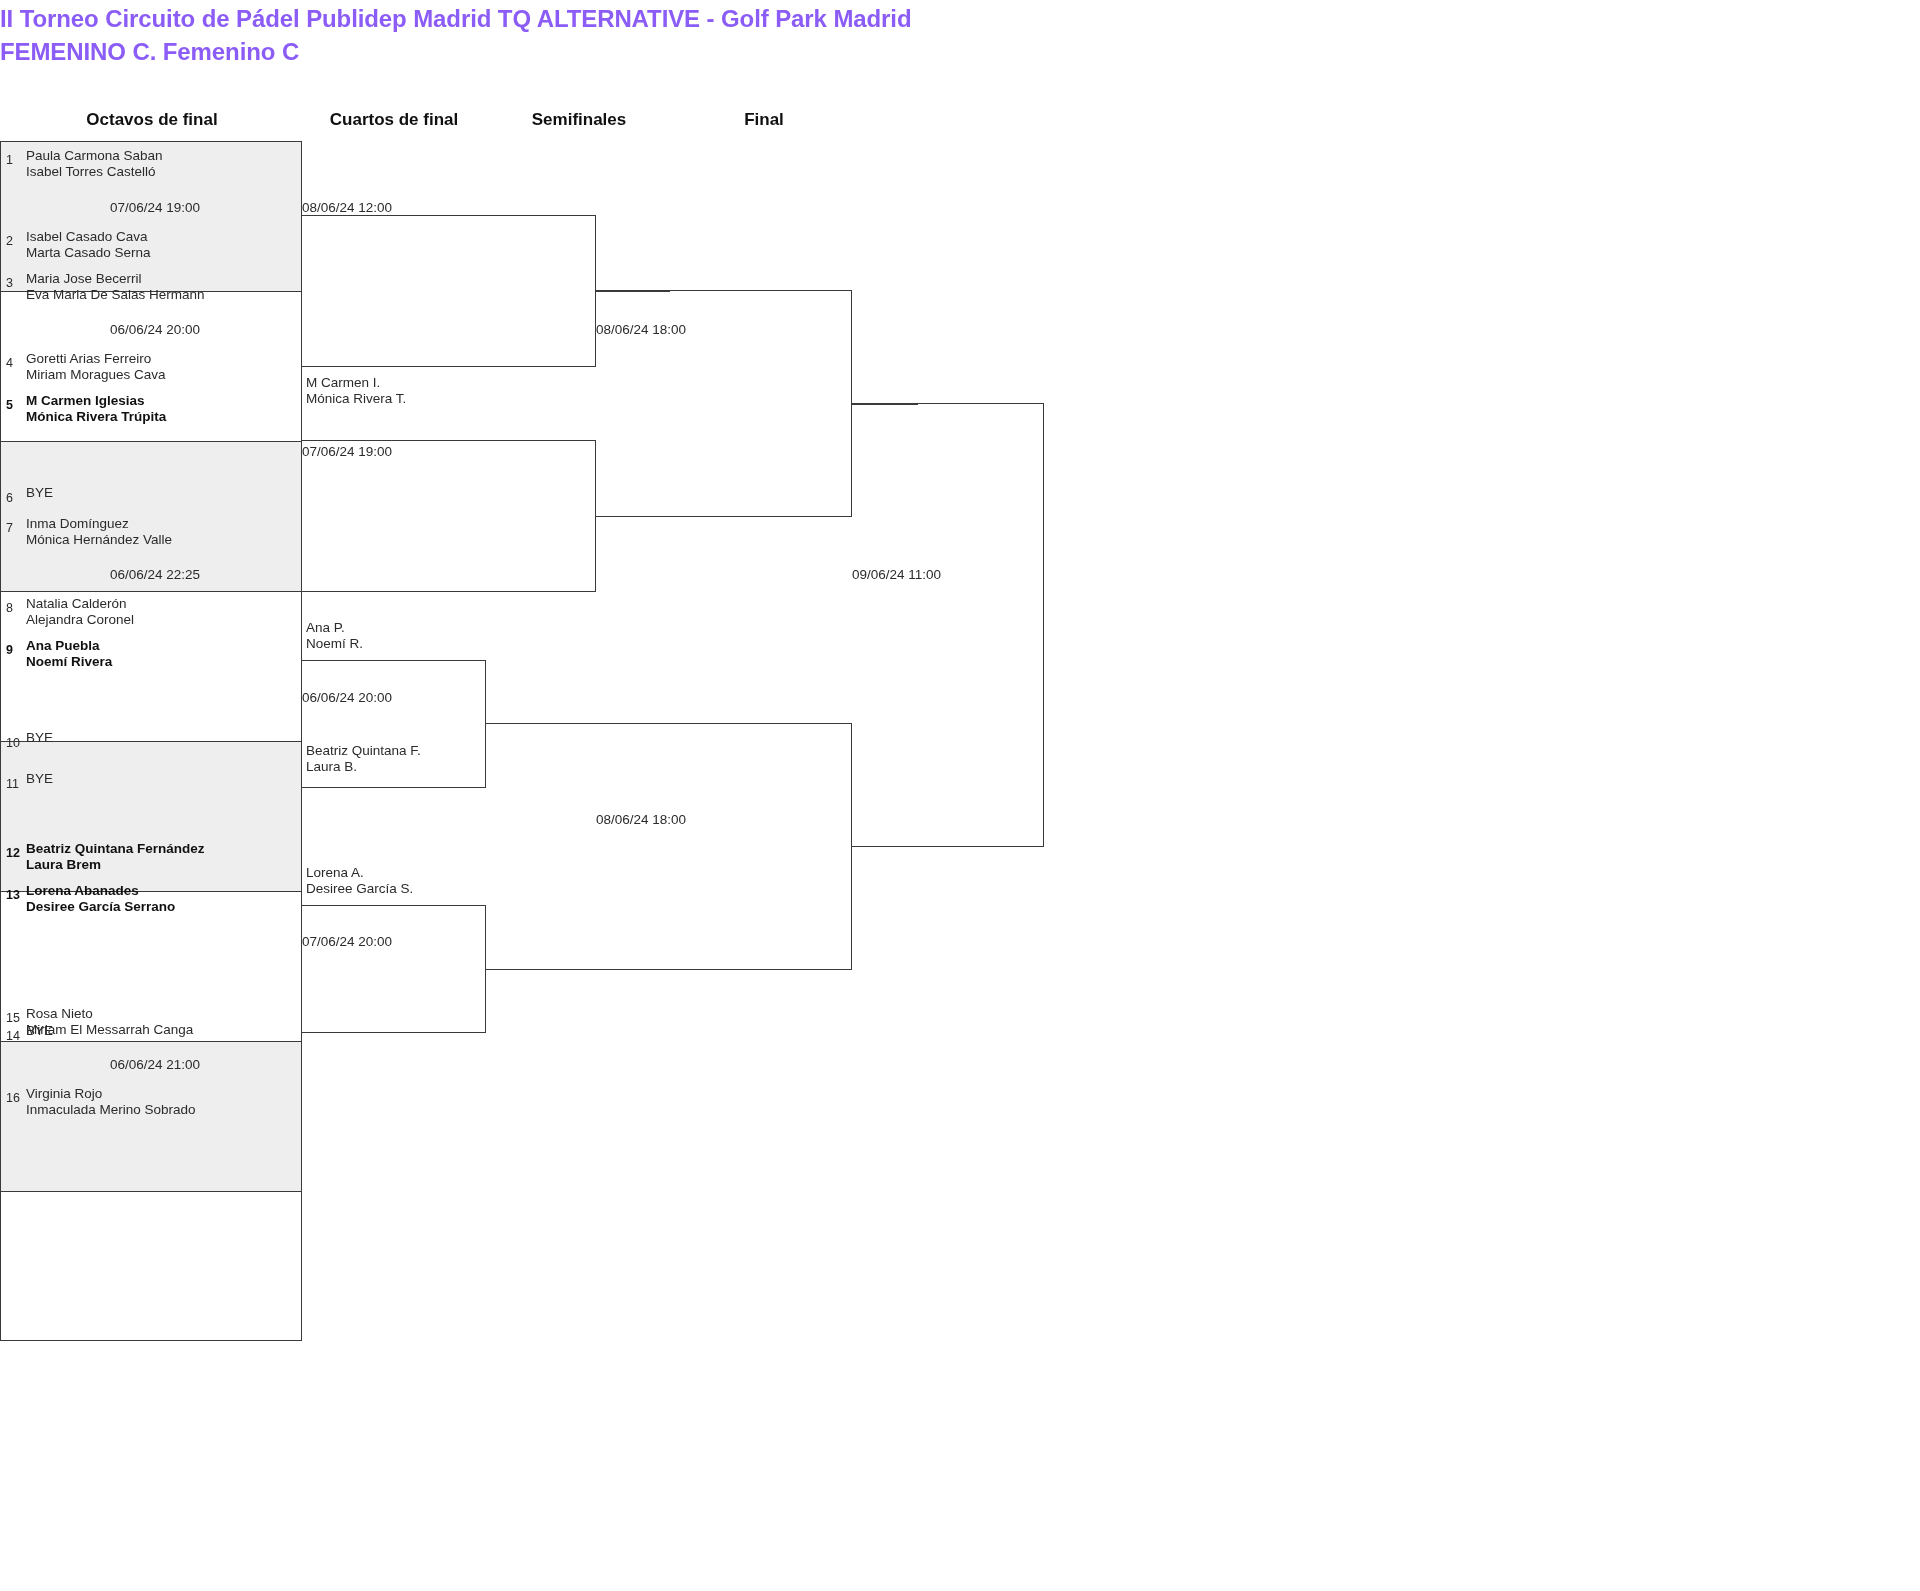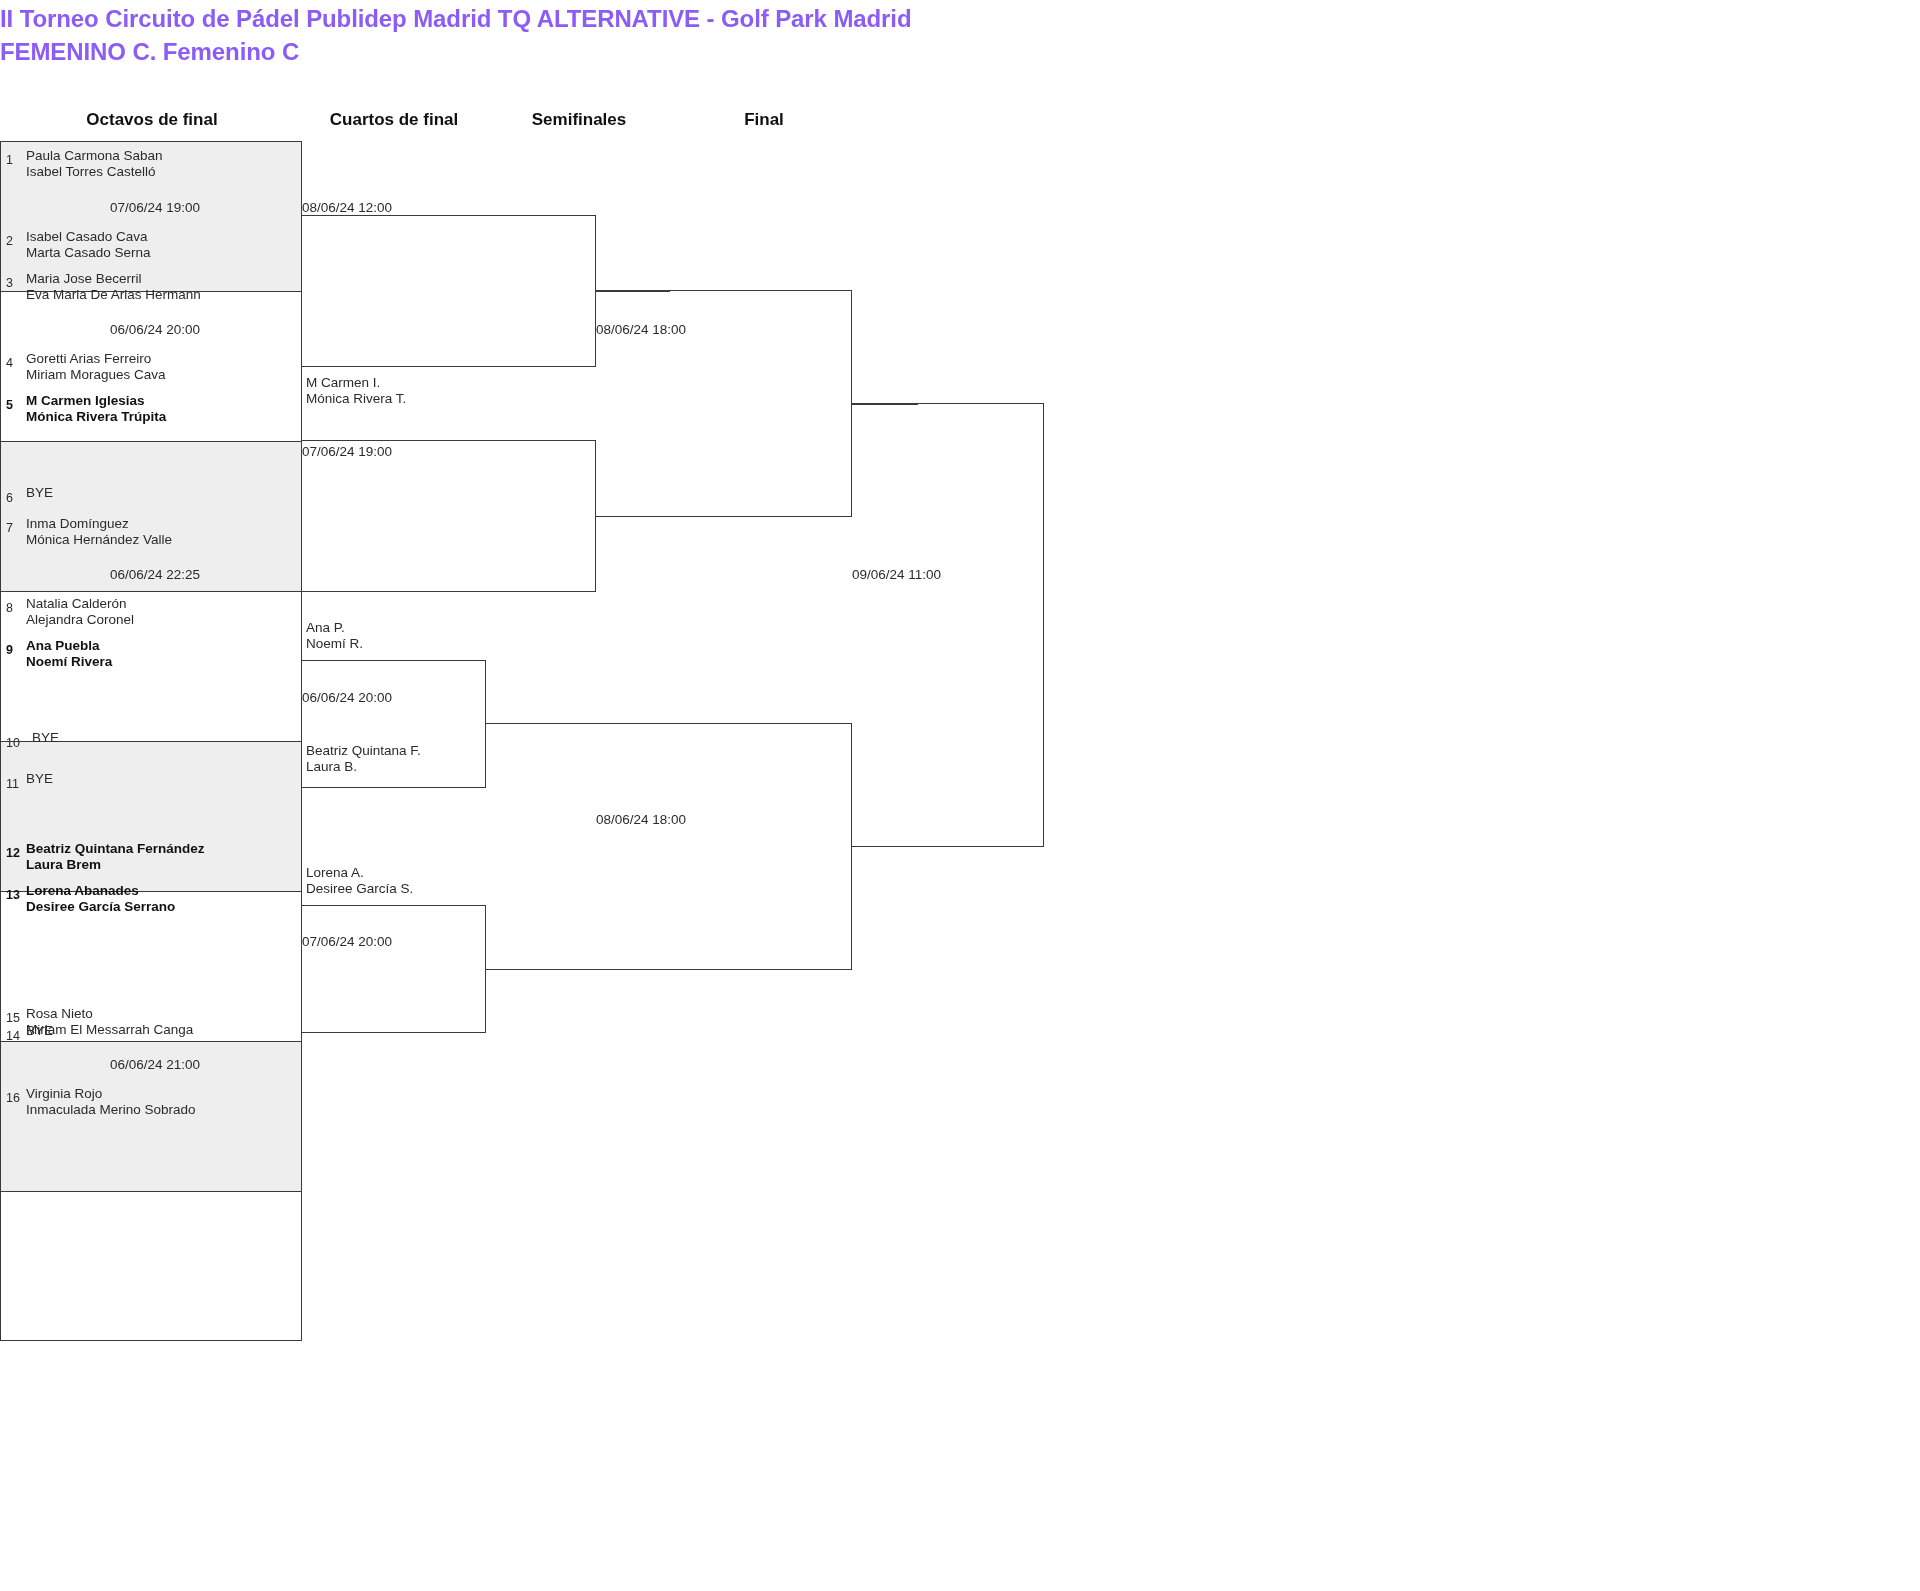--- a/index.html
+++ b/index.html
@@ -185,21 +185,21 @@
     <span class="players">
       <span>Isabel Casado Cava</span><br>
       <span>Marta Casado Serna</span>
     </span>
   </div>
 
   <div class="slot" style="top:270px;">
     <span class="seed">3</span>
     <span class="players">
       <span>Maria Jose Becerril</span><br>
-      <span>Eva Maria De Arias Hermann</span>
+      <span>Eva Maria De Salas Hermann</span>
     </span>
   </div>
   <div class="r1-date" style="top:322px;">06/06/24 20:00</div>
 
   <div class="slot" style="top:350px;">
     <span class="seed">4</span>
     <span class="players">
       <span>Goretti Arias Ferreiro</span><br>
       <span>Miriam Moragues Cava</span>
     </span>
@@ -238,21 +238,21 @@
   </div>
 
   <div class="slot bold" style="top:637px;">
     <span class="seed">9</span>
     <span class="players">
       <span>Ana Puebla</span><br>
       <span>Noemí Rivera</span>
     </span>
   </div>
 
-  <div class="slot bye" style="top:730px;gap:6px;">
+  <div class="slot bye" style="top:730px;">
     <span class="seed">10</span>
     <span class="players">
       <span>BYE</span>
     </span>
   </div>
 
   <div class="slot bye" style="top:771px;">
     <span class="seed">11</span>
     <span class="players">
       <span>BYE</span>

